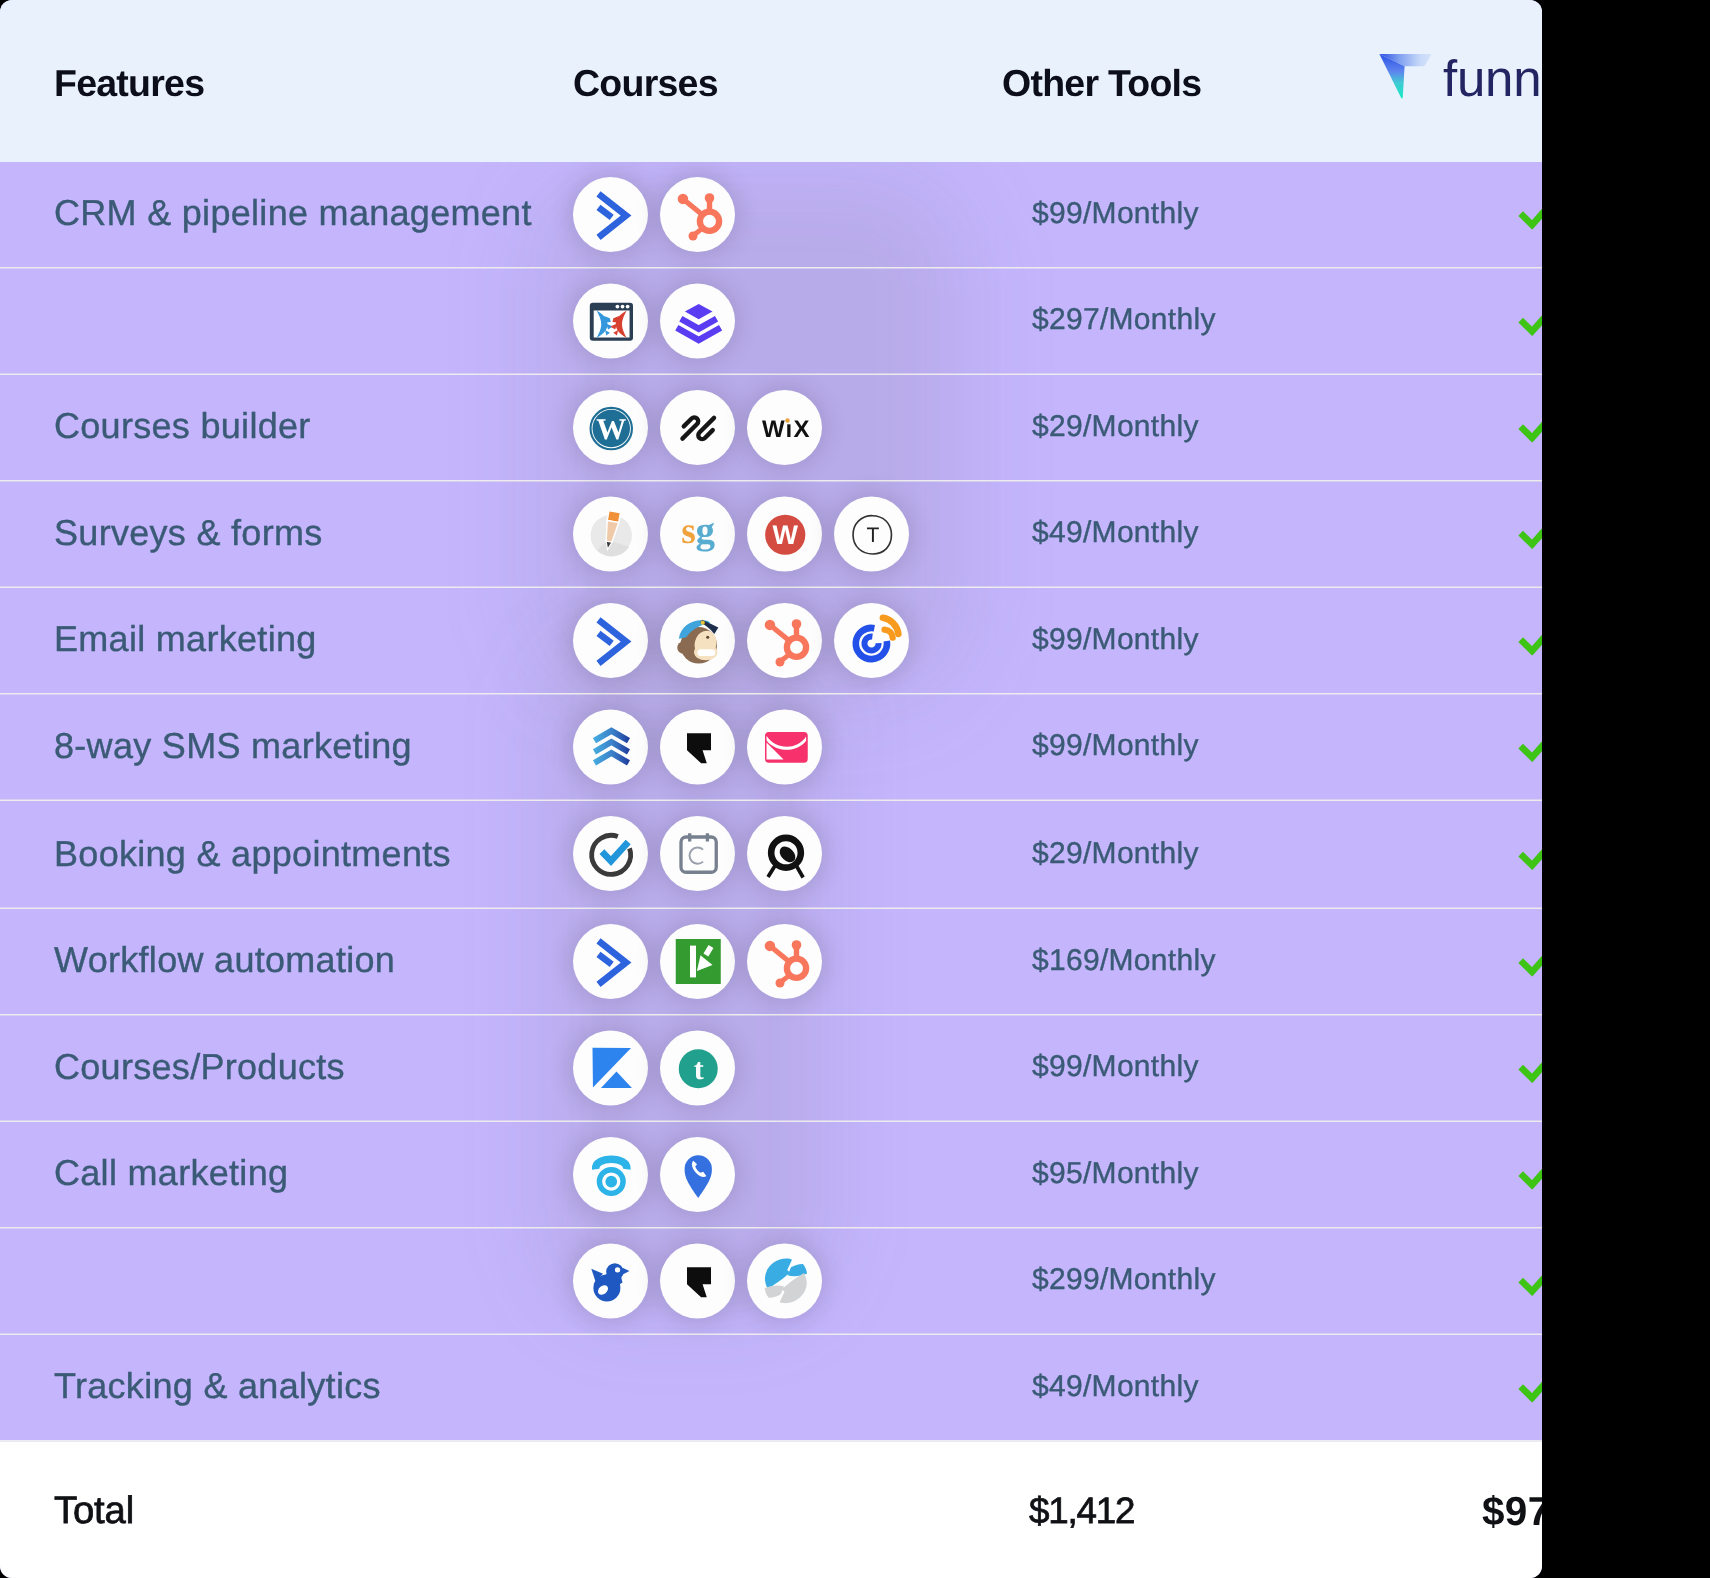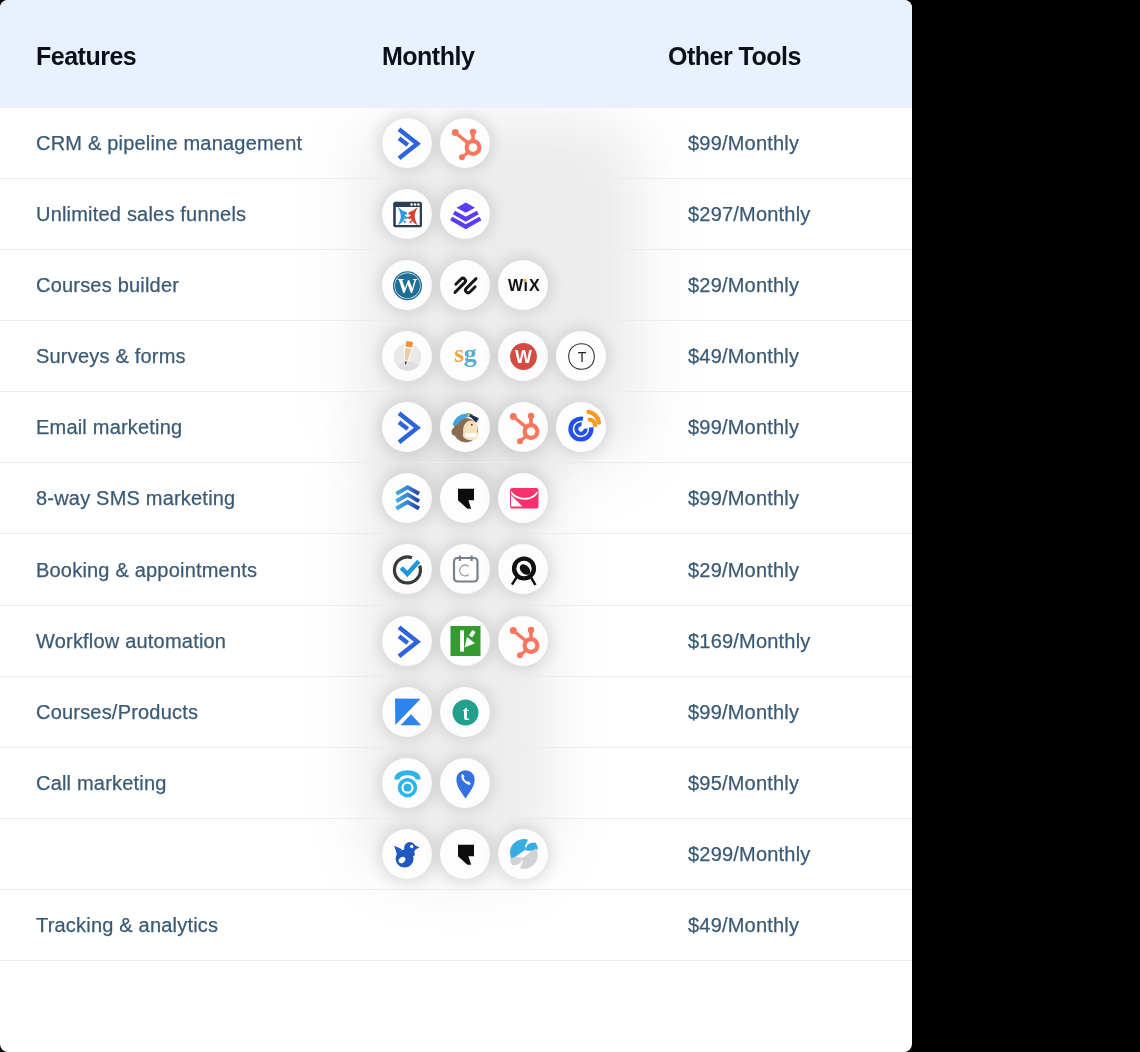--- a/index.html
+++ b/index.html
@@ -1,25 +1,25 @@
 <!DOCTYPE html>
 <html><head>
 <meta charset="utf-8">
 <style>
 * { margin:0; padding:0; box-sizing:border-box; }
 html,body { background:#000; width:1140px; height:1052px; overflow:hidden; }
-.card { position:relative; width:912px; height:1052px; border-radius:8px; overflow:hidden;
-  background:#ffffff; font-family:"Liberation Sans", sans-serif; }
+.card { position:relative; width:1028px; height:1052px; border-radius:8px; overflow:hidden;
+  background:#c4b5fd; font-family:"Liberation Sans", sans-serif; }
 .hdr { position:relative; height:108px; background:#E8F1FC; z-index:3; }
 .hdr .h { position:absolute; top:42px; font-size:25px; font-weight:700; color:#0C0E19; letter-spacing:-0.5px; }
 .logo { position:absolute; left:919px; top:36px; }
 .logo .word { position:absolute; left:43px; top:-2px; font-size:34px; font-weight:400; color:#232563; letter-spacing:-0.15px; }
 .logo .so { position:absolute; left:164px; top:13px; font-size:18px; font-weight:700; color:#232563; letter-spacing:-0.3px;margin-top:36px; }
 .row { position:relative; height:71.08px; border-bottom:1px solid #ECECEC; }
-.feat { position:absolute; left:36px; top:50%; transform:translateY(-50%); font-size:20px; color:#3A5A75; letter-spacing:0.2px; -webkit-text-stroke:0.25px #3A5A75; z-index:2; }
+.feat { position:absolute; left:36px; top:50%; transform:translateY(-50%); font-size:24px; color:#3A5A75; letter-spacing:0.2px; -webkit-text-stroke:0.25px #3A5A75; z-index:2; }
 .price { position:absolute; left:688px; top:50%; transform:translateY(-50%); font-size:20px; color:#3A5A75; letter-spacing:0.2px; -webkit-text-stroke:0.25px #3A5A75; z-index:2; }
 .chk { position:absolute; left:1012px; top:50%; transform:translateY(-50%); z-index:2; }
 .bandA { position:absolute; left:358px; top:116px; width:285px; height:350px; border-radius:60px;
   background:rgba(110,110,110,0.13); filter:blur(30px); z-index:0; }
 .bandB { position:absolute; left:360px; top:420px; width:195px; height:460px; border-radius:60px;
   background:rgba(110,110,110,0.12); filter:blur(26px); z-index:0; }
 .icw { position:absolute; top:10px; width:50px; height:50px; z-index:1; }
 .ic { width:50px; height:50px; border-radius:50%; background:#FDFDFD;
   box-shadow:0 0 14px 4px rgba(0,0,0,0.10); }
 .total { position:relative; height:91px; background:#fff; z-index:3; }
@@ -28,21 +28,21 @@
 .t2 { left:686px; font-size:24.5px; font-weight:400; letter-spacing:-0.8px; -webkit-text-stroke:0.5px #101114; }
 .t3 { left:988px; font-size:27px; font-weight:700; letter-spacing:0.2px; }
 </style>
 </head>
 <body>
 <div class="card">
   <div class="bandA"></div>
     <div class="bandB"></div>
   <div class="hdr">
     <span class="h" style="left:36px">Features</span>
-    <span class="h" style="left:382px">Monthly</span>
+    <span class="h" style="left:382px">Courses</span>
     <span class="h" style="left:668px">Other Tools</span>
     <div class="logo">
       <svg width="35" height="30" viewBox="0 0 35 30">
         <defs>
           <linearGradient id="lgbar" x1="0" y1="0" x2="1" y2="0">
             <stop offset="0" stop-color="#2B4BE4"></stop>
               <stop offset="0.38" stop-color="#7F9FF0"></stop>
               <stop offset="0.78" stop-color="#C6D8F9"></stop>
               <stop offset="1" stop-color="#D5E3FB"></stop>
           </linearGradient>
@@ -81,21 +81,20 @@
 <circle cx="22" cy="39.3" r="3"></circle>
 </g>
 </svg></div>
       </div>
       <span class="price">$99/Monthly</span>
       <svg class="chk" width="24" height="20" viewBox="0 0 24 20">
         <path d="M1.8 9.4 L9.4 16.9 L22.3 2.4" fill="none" stroke="#3EC414" stroke-width="4.4"></path>
       </svg>
     </div>
 <div class="row">
-      <span class="feat">Unlimited sales funnels</span>
       <div class="icw" style="left:382px">
         <div class="ic"><svg width="50" height="50" viewBox="0 0 50 50">
 <rect x="11.2" y="12.8" width="28.8" height="25.4" rx="2" fill="#2C3E54"></rect>
 <rect x="13.8" y="18" width="23.9" height="18" fill="#ffffff"></rect>
 <circle cx="29.6" cy="15.4" r="1.25" fill="#fff"></circle>
             <circle cx="33" cy="15.4" r="1.25" fill="#fff"></circle>
             <circle cx="36.4" cy="15.4" r="1.25" fill="#fff"></circle>
 <g fill="#3598DC">
 <path d="M15.8 18.2 C21 21 23 24 23 27.2 C23 30.5 21 33.4 15.8 36.2 C18 32 18.8 29.6 18.8 27.2 C18.8 24.8 18 22.4 15.8 18.2 Z"></path>
 <path d="M20.8 21.6 L24.6 23.2 L25.2 25.6 L21.9 26 Z"></path>
@@ -422,13 +421,18 @@
         <path d="M1.8 9.4 L9.4 16.9 L22.3 2.4" fill="none" stroke="#3EC414" stroke-width="4.4"></path>
       </svg>
     </div>
 <div class="row">
       <span class="feat">Tracking &amp; analytics</span>
       <span class="price">$49/Monthly</span>
       <svg class="chk" width="24" height="20" viewBox="0 0 24 20">
         <path d="M1.8 9.4 L9.4 16.9 L22.3 2.4" fill="none" stroke="#3EC414" stroke-width="4.4"></path>
       </svg>
     </div>
+  <div class="total">
+    <span class="t1">Total</span>
+    <span class="t2">$1,412</span>
+    <span class="t3">$97/m</span>
+  </div>
 </div>
 
 </body></html>

